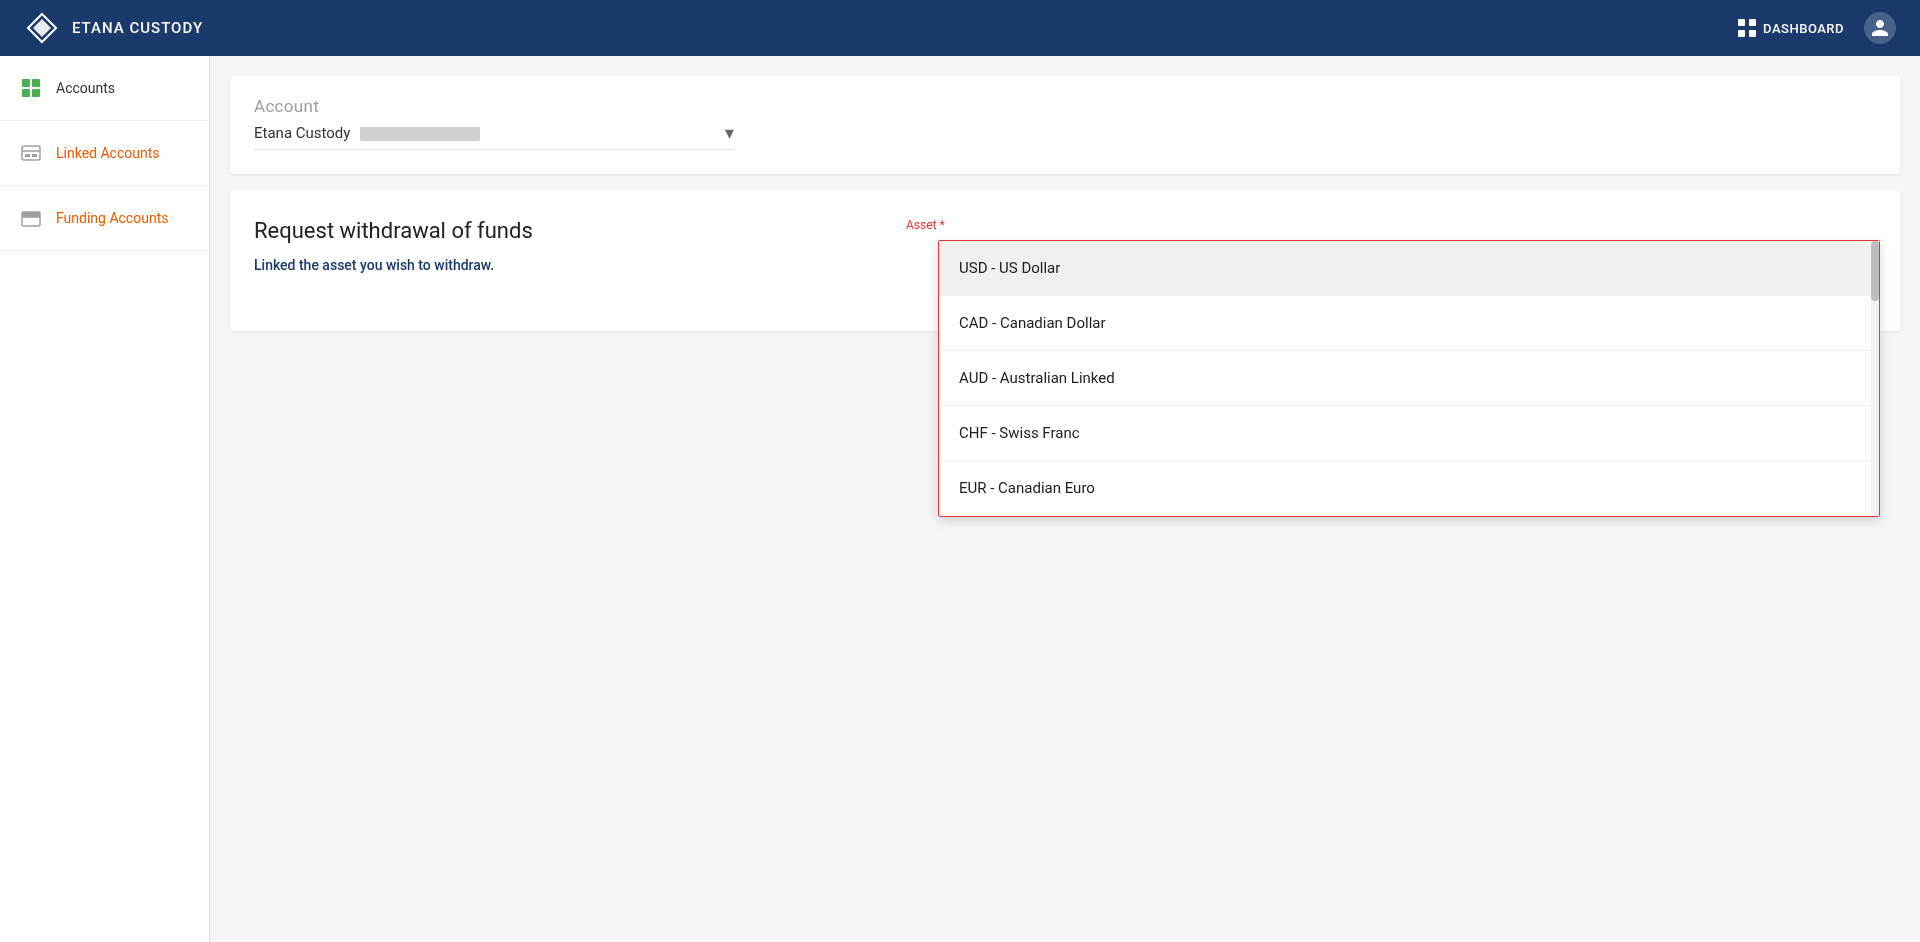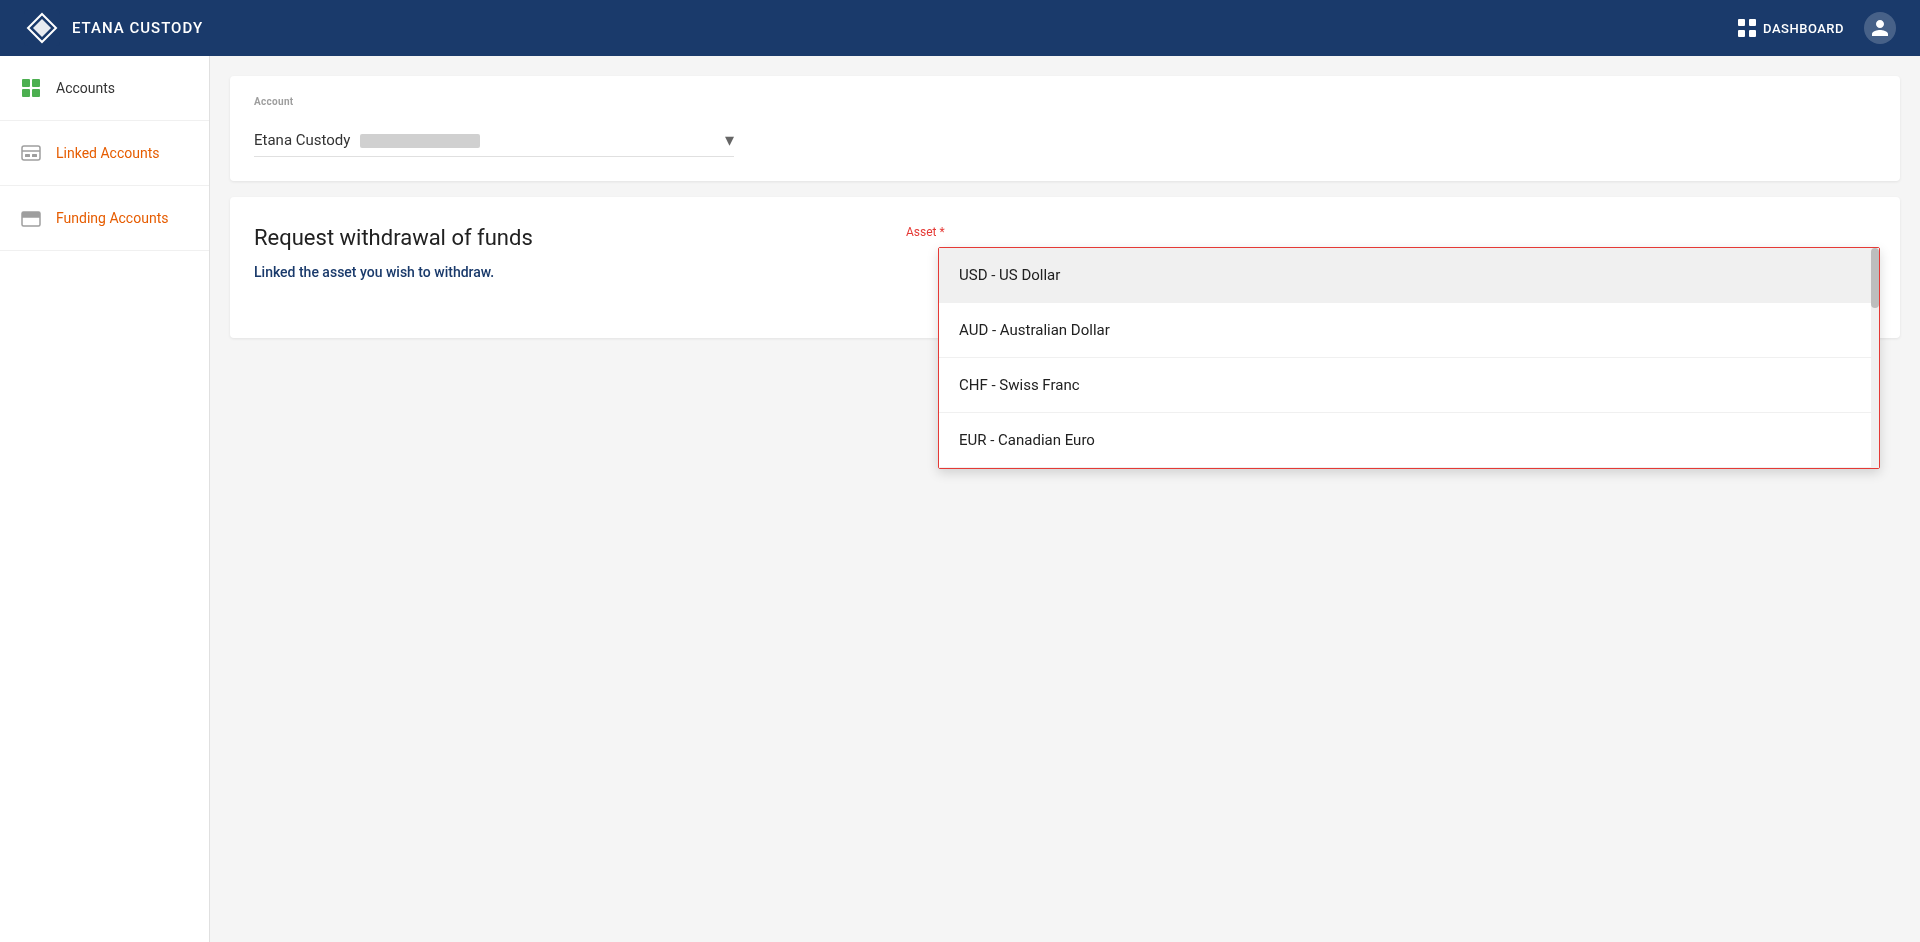--- a/index.html
+++ b/index.html
@@ -112,25 +112,24 @@
 
     
     .account-card {
       background: white;
       border-radius: 4px;
       padding: 20px 24px 24px;
       margin-bottom: 16px;
       box-shadow: 0 1px 3px rgba(0,0,0,0.08);
     }
     .account-label {
-      font-size: 10px;
+      font-size: 17px;
       color: #9e9e9e;
-      margin-bottom: 22px;
+      margin-bottom: 6px;
       letter-spacing: 0.3px;
-      font-weight: bold;
     }
     .account-select-wrapper {
       display: flex;
       align-items: center;
       border-bottom: 1px solid #e0e0e0;
       padding-bottom: 6px;
       width: 480px;
     }
     .account-select-value {
       font-size: 15px;
@@ -329,21 +328,22 @@
     <div class="withdrawal-card">
       <h2 class="withdrawal-title">Request withdrawal of funds</h2>
       <p class="withdrawal-subtitle">
         <span>Linked the asset you wish to withdraw.</span>
       </p>
 
       <div class="asset-field-label">Asset *</div>
 
       <div class="asset-dropdown">
         <div class="dropdown-item selected">USD - US Dollar</div>
-        <div class="dropdown-item">AUD - Australian Dollar</div>
+        <div class="dropdown-item">CAD - Canadian Dollar</div>
+        <div class="dropdown-item">AUD - Australian Linked</div>
         <div class="dropdown-item">CHF - Swiss Franc</div>
         <div class="dropdown-item">EUR - Canadian Euro</div>
         <div class="dropdown-scrollbar">
           <div class="dropdown-scrollbar-thumb"></div>
         </div>
       </div>
 
     </div>
   </main>
 </div>

